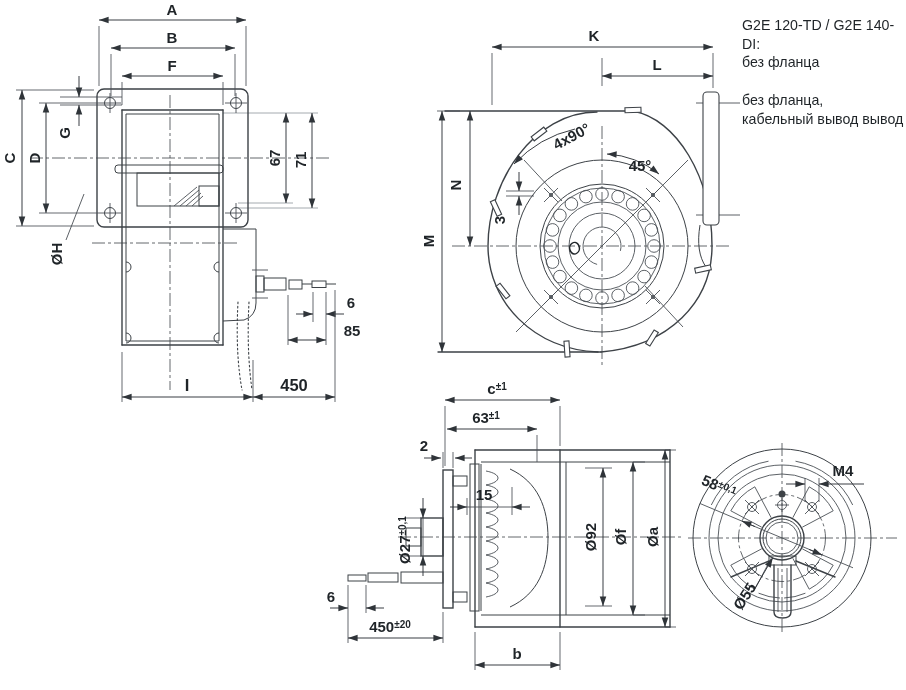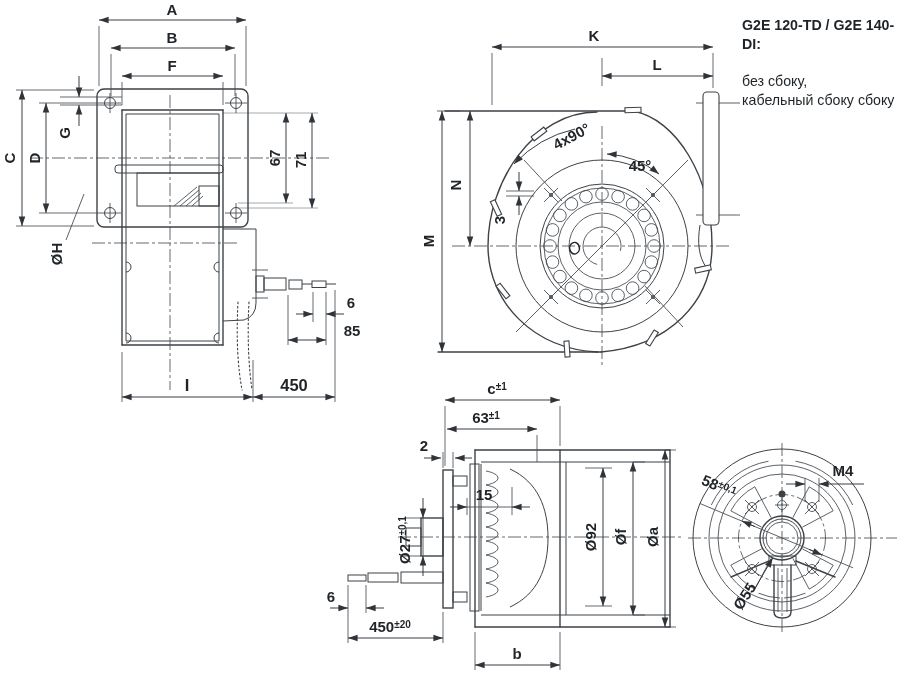--- a/index.html
+++ b/index.html
@@ -13,21 +13,21 @@
   .ext {stroke:#4a4f55;stroke-width:.85;fill:none;}
   .gray{stroke:#9aa0a6;stroke-width:.9;fill:none;}
   .cl  {stroke:#3d4247;stroke-width:.8;fill:none;stroke-dasharray:13 3 3 3;}
   .dotl{stroke:#3d4247;stroke-width:1.1;fill:none;stroke-dasharray:1.6 2.6;stroke-linecap:round;}
   .wht {fill:#fff;stroke:#3d4247;stroke-width:1.1;}
   text {fill:#1f2428;font-weight:bold;font-size:15px;}
   .t16{font-size:16.5px;}
   .tol{font-size:10px;font-weight:bold;}
   .oc {font-style:italic;font-weight:normal;font-size:17px;}
   .notes{position:absolute;left:742px;top:16px;width:162px;color:#1f2428;font-size:14.2px;line-height:1.32;}
-  .notes .tt{font-weight:bold;}
+  .notes .tt{font-weight:normal;}
   .notes .gap{height:19px;}
 </style>
 </head>
 <body>
 
 <div class="canvas">
 <svg width="906" height="690" viewBox="0 0 906 690">
   <defs>
     <marker id="arr" viewBox="0 0 10 10" refX="9.4" refY="5" markerWidth="11.5" markerHeight="11.5" orient="auto-start-reverse">
       <path d="M0.6,2 L9.4,5 L0.6,8 Z" fill="#2f3439"></path>
@@ -437,17 +437,18 @@
       <line class="dim" x1="864" y1="484" x2="819" y2="484" marker-end="url(#arr)"></line>
     </g>
     <text x="843" y="476" text-anchor="middle">M4</text>
     <text transform="translate(717,491) rotate(23)" text-anchor="middle"><tspan>58</tspan><tspan class="tol" dy="-4">±0,1</tspan></text>
     <text transform="translate(749,599) rotate(-57)" text-anchor="middle">Ø55</text>
   </g>
 </svg>
 
   <div class="notes">
     <div class="tt">G2E 120-TD / G2E 140-DI:</div>
+    <div>без фланца</div>
     <div class="gap"></div>
-    <div>без сбоку,</div>
-    <div>кабельный сбоку сбоку</div>
+    <div>без фланца,</div>
+    <div>кабельный вывод вывод</div>
   </div>
 </div>
 
 </body></html>

